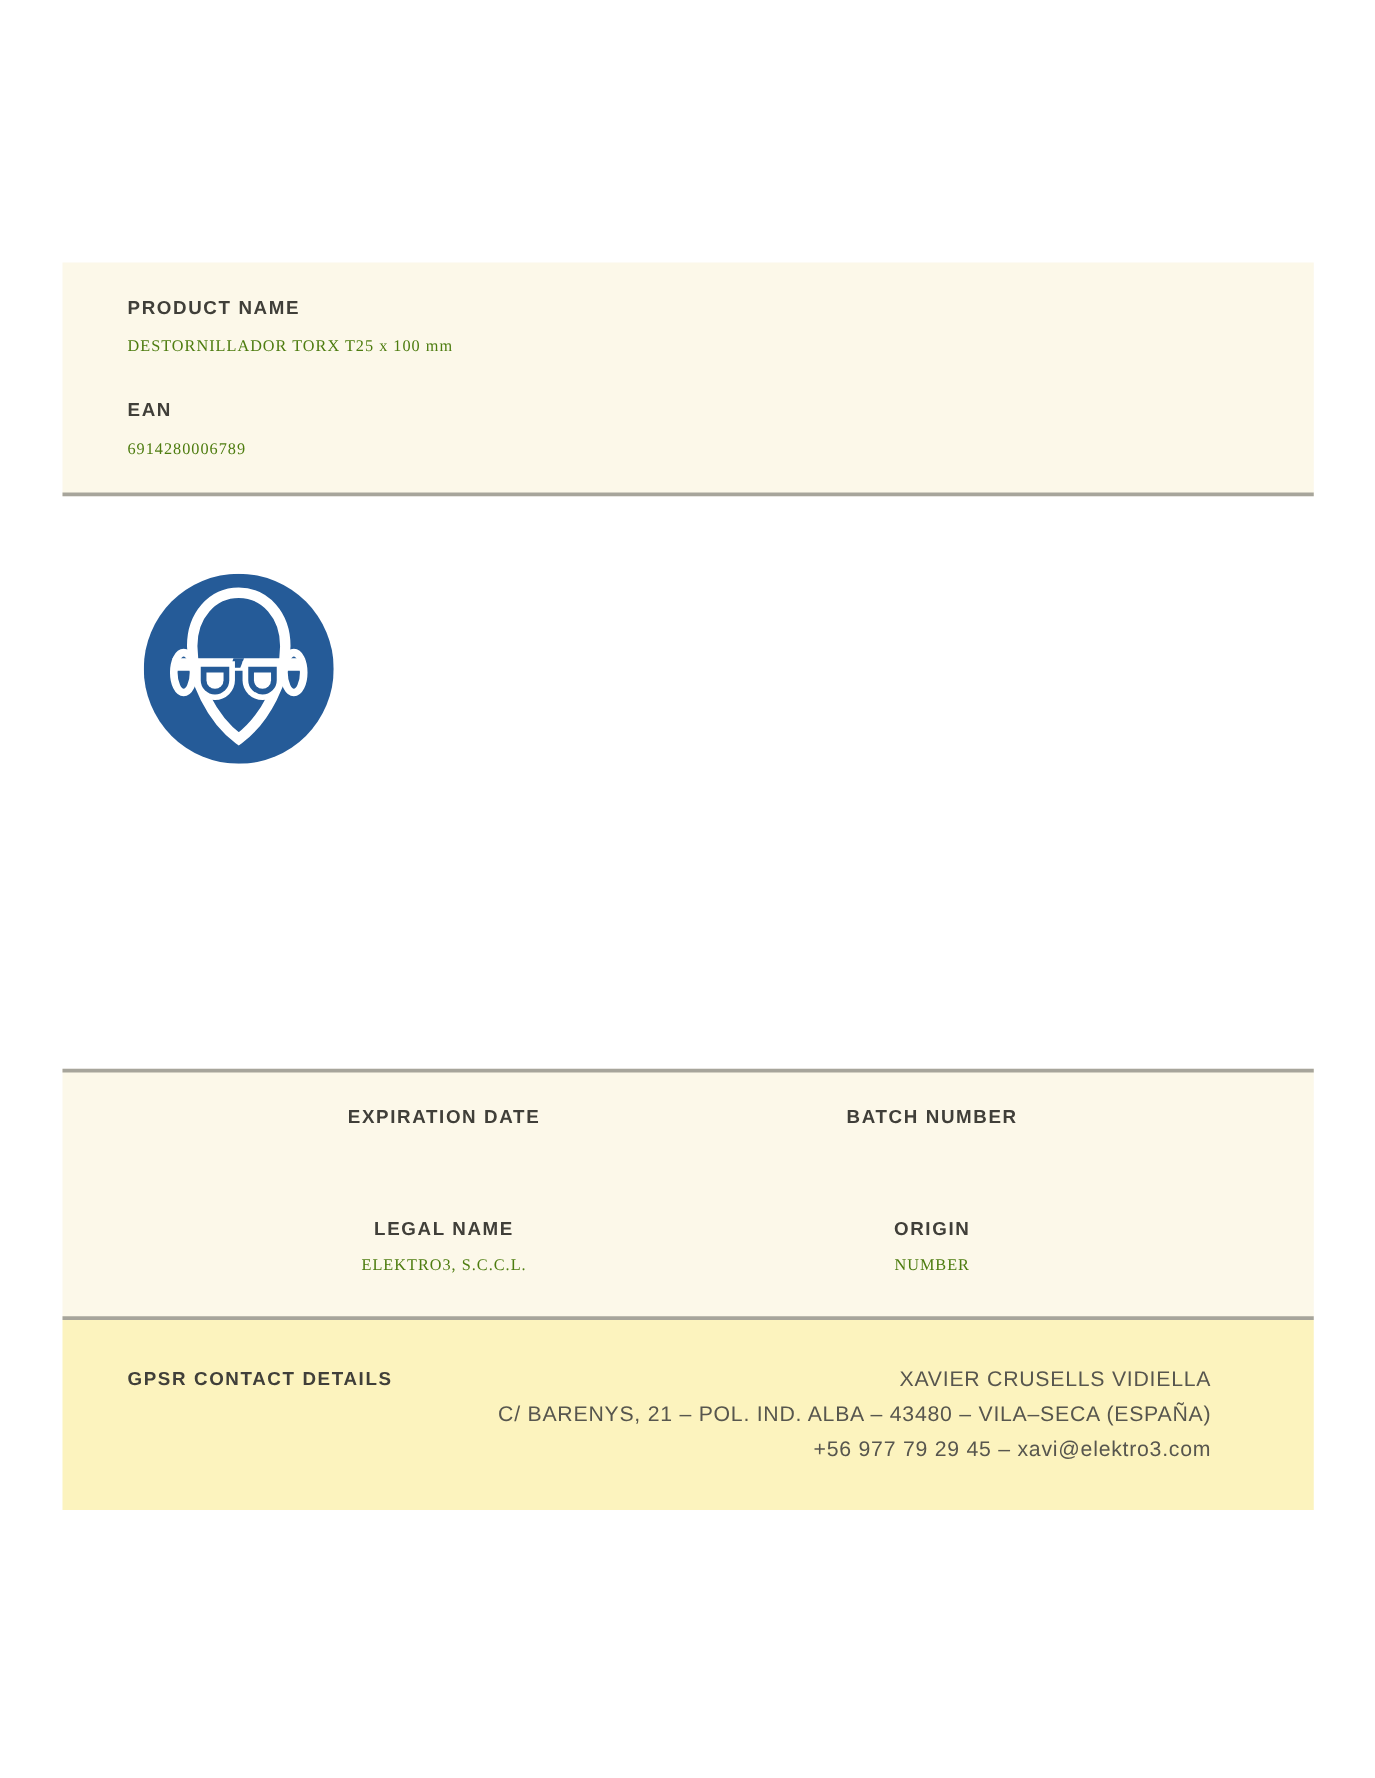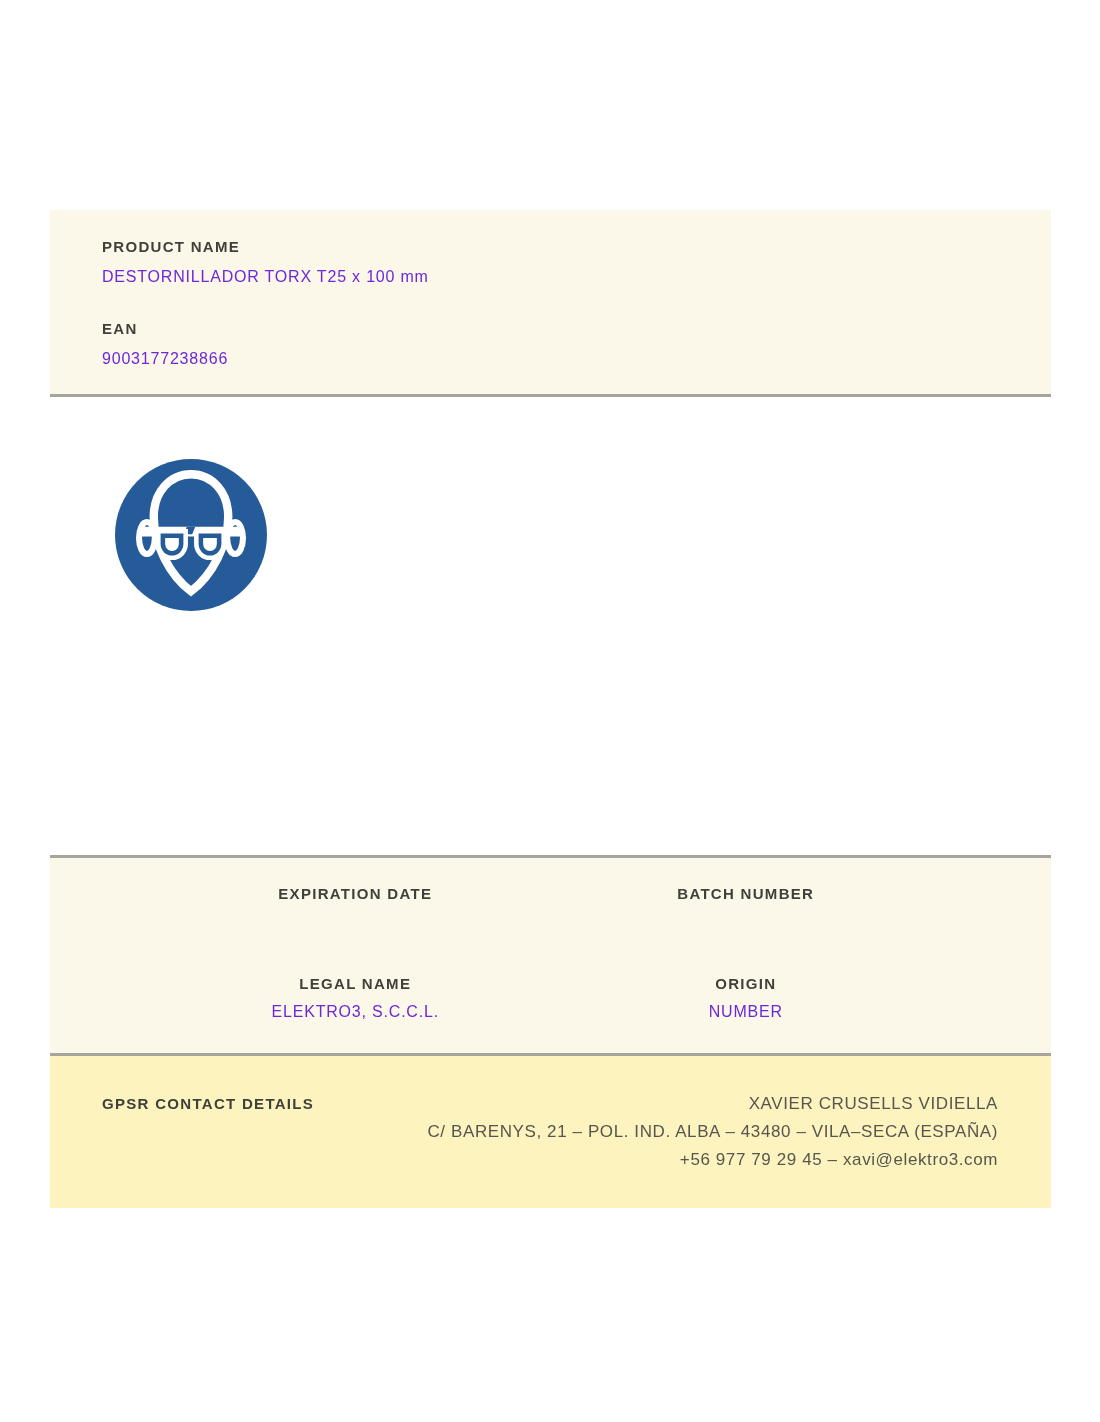--- a/index.html
+++ b/index.html
@@ -22,24 +22,25 @@
     padding: 26px 52px 12px 52px;
   }
 
   .label {
     font-size: 15px; font-weight: bold;
     letter-spacing: 1.3px;
     color: #403F39;
     line-height: 22px;
   }
   .value {
-    font-size: 16px;
+    font-size: 13px;
     letter-spacing: 0.8px;
-    color: #6d28d9;
+    color: #4d7c0f;
     line-height: 22px;
+    font-family: Liberation Serif, serif;
   }
   .product-card .label { margin-bottom: 8px; }
   .product-card .value { margin-bottom: 30px; }
 
   
   .safety-icon {
     position: absolute; left: 115px; top: 459px;
     width: 152px; height: 152px;
   }
   .safety-icon svg { width: 100%; height: 100%; display: block; }
@@ -62,21 +63,21 @@
     row-gap: 40px;
   }
   .cell { text-align: center; }
   .cell .label { margin-bottom: 6px; }
   .cell .value { min-height: 22px; }
 
   
   .gpsr-card {
     top: 1056px; height: 152px;
     background: #FCF3BE;
-    padding: 34px 53px 0 52px;
+    padding: 34px 82px 0 52px;
     display: flex;
     justify-content: space-between;
     align-items: flex-start;
   }
   .gpsr-label {
     font-size: 15px; font-weight: bold;
     letter-spacing: 1.3px;
     color: #403F39;
     line-height: 28px;
   }
@@ -91,21 +92,21 @@
 </style>
 </head>
 <body>
 
 <div class="page">
 
   <section class="card product-card">
     <div class="label">PRODUCT NAME</div>
     <div class="value">DESTORNILLADOR TORX T25 x 100 mm</div>
     <div class="label">EAN</div>
-    <div class="value">9003177238866</div>
+    <div class="value">6914280006789</div>
   </section>
 
   <div class="safety-icon">
     <svg viewBox="0 0 100 100" aria-hidden="true">
       <circle class="blue-fill" cx="50" cy="50" r="50"></circle>
 
       <path class="head-stroke" d="M50,10 C64,10 74.5,22 74.5,38 C74.5,56 64,76.5 50,87 C36,76.5 25.5,56 25.5,38 C25.5,22 36,10 50,10 Z"></path>
 
       <ellipse class="ear-stroke" cx="21" cy="52" rx="5.2" ry="10.5"></ellipse>
       <ellipse class="ear-stroke" cx="79" cy="52" rx="5.2" ry="10.5"></ellipse>

